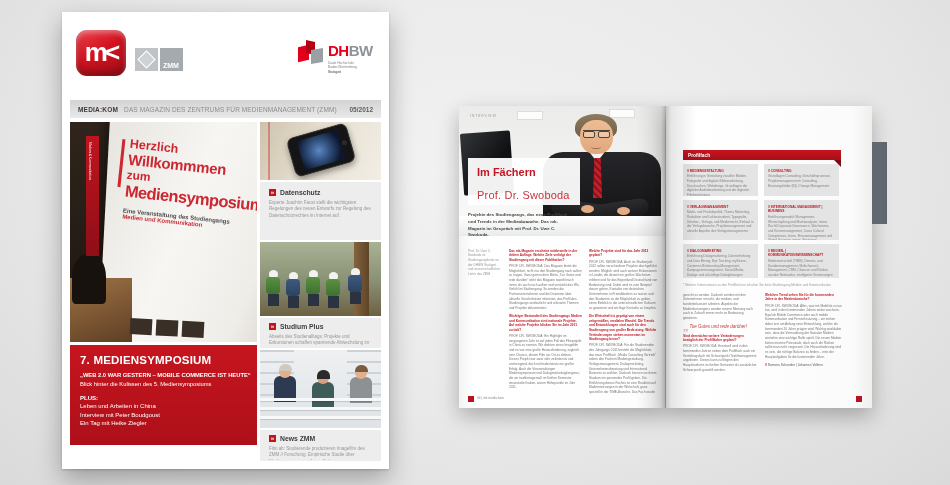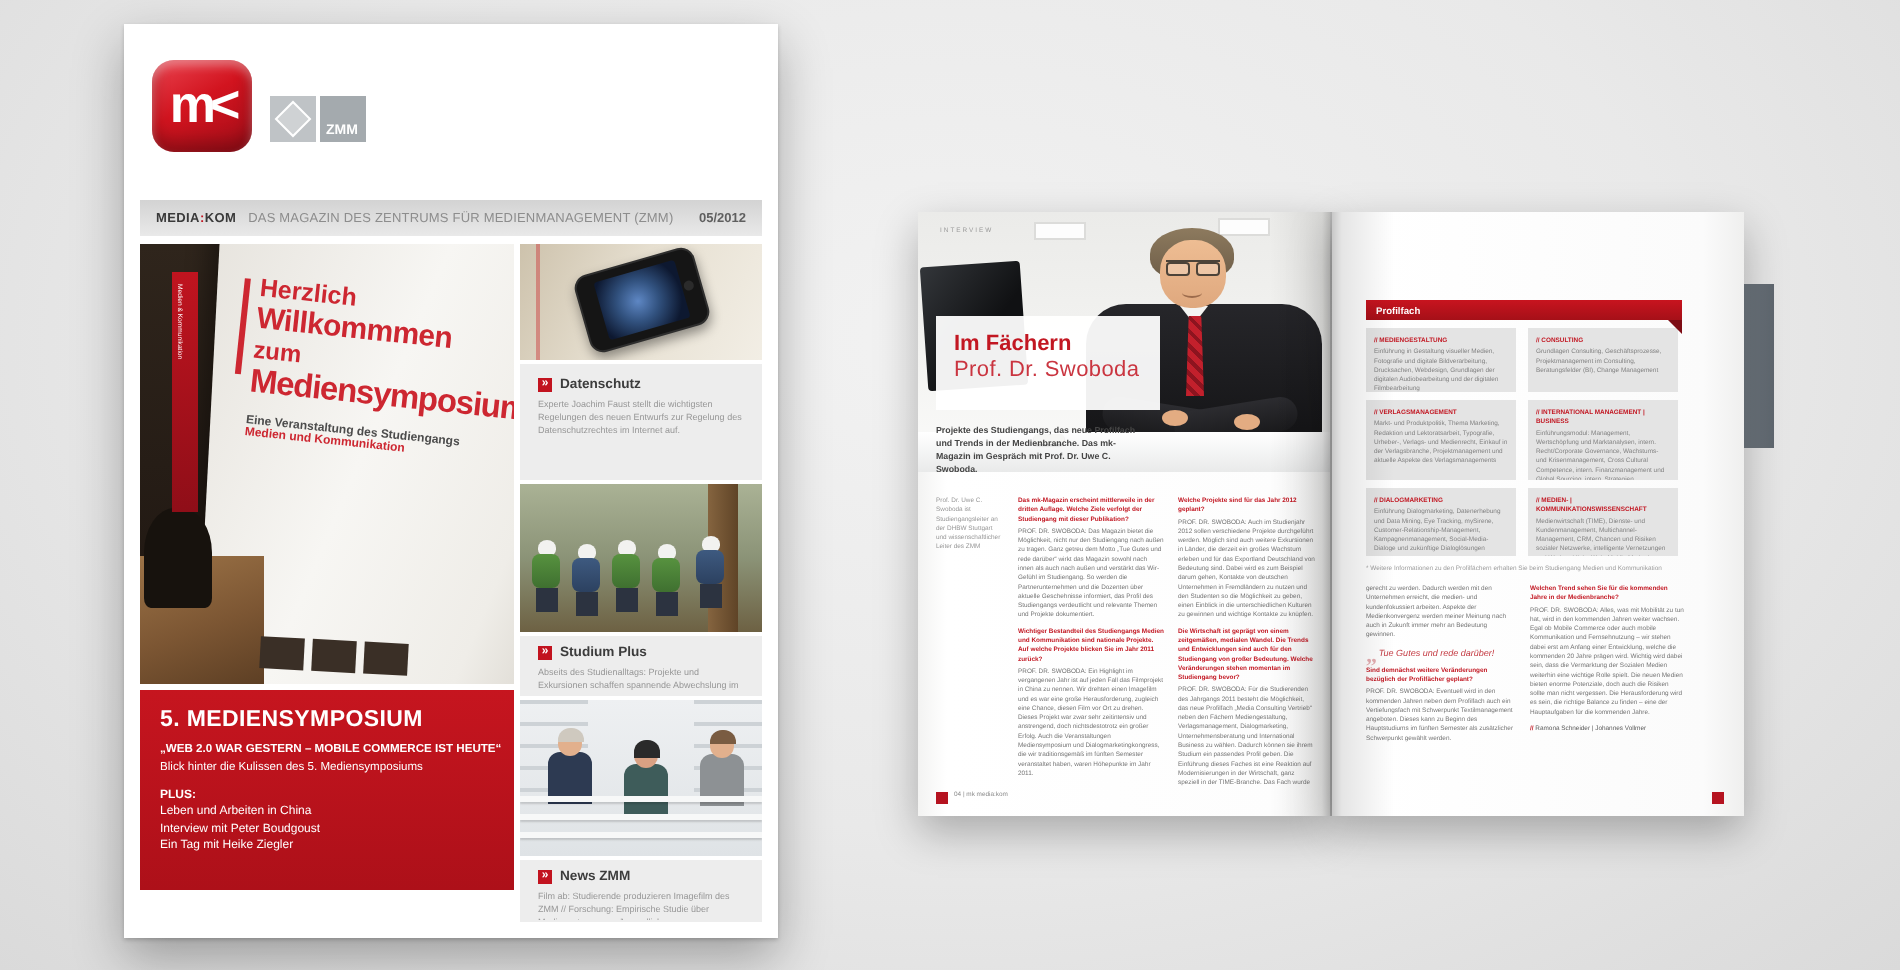--- a/index.html
+++ b/index.html
@@ -123,21 +123,21 @@
   .man-tie{left:134px;top:52px;width:9px;height:40px;clip-path:polygon(15% 0,85% 0,100% 100%,0 100%);
     background:repeating-linear-gradient(45deg,#c2202c 0 3px,#8d141f 3px 5px);}
   .arm{top:96px;width:62px;height:17px;border-radius:9px;background:linear-gradient(#2c2c30,#1a1a1c);}
   .hand{top:99px;width:13px;height:8px;border-radius:50%;background:#e3ac82;}
   .desk{left:0;bottom:0;width:206px;height:20px;background:linear-gradient(#ffffff,#e9eaea);z-index:2;}
   .desk-phone{left:58px;bottom:14px;width:15px;height:5px;border-radius:2px;background:#f6f6f4;box-shadow:0 1px 1px rgba(0,0,0,.2);z-index:2;}
   .kicker{left:11px;top:7px;width:60px;height:8px;overflow:hidden;z-index:4;color:#9a9a9a;letter-spacing:2px;}
   .titlebox{left:9px;top:52px;width:112px;height:47px;background:rgba(255,255,255,.94);z-index:3;
     padding:8px 0 0 9px;box-sizing:border-box;}
   .ti1{font-size:11px;font-weight:bold;color:#c21722;}
-  .ti2{font-size:11px;color:#ca3540;letter-spacing:.2px;margin-top:1px;}
+  .ti2{font-size:11px;color:#ca3540;letter-spacing:.2px;margin-top:11px;}
   .intro{left:9px;top:106px;width:103px;height:32px;overflow:hidden;z-index:3;}
   .intro .s55{font-weight:bold;color:#454545;}
   .lp-caption{left:9px;top:142px;width:34px;height:80px;overflow:hidden;}
   .lp-caption .s50{color:#979797;}
   .colA{left:50px;top:142px;width:73px;height:146px;overflow:hidden;}
   .colB{left:130px;top:142px;width:69px;height:146px;overflow:hidden;}
   .qa p{margin:0 0 7px;}
   .qa .q{color:#c21722;font-weight:bold;margin-bottom:3px;}
   .qa .a{color:#757575;}
   .pfoot{left:9px;top:289px;display:flex;align-items:center;gap:3px;z-index:3;}
@@ -175,20 +175,35 @@
     <span>m&lt;</span>
   </div>
 
   <div class="abs zmm-sq1">
     <div class="abs zmm-diamond"></div>
   </div>
   <div class="abs zmm-sq2">
     <span>ZMM</span>
   </div>
 
+  <div class="abs dhbw">
+    <div class="abs dhbw-mark-r1"></div>
+    <div class="abs dhbw-mark-r2"></div>
+    <div class="abs dhbw-mark-g"></div>
+    <div class="abs dhbw-word">
+      <span class="dh">DH</span><span class="bw">BW</span>
+    </div>
+    <div class="abs dhbw-sub">
+      <div class="s50">
+        <div>Duale Hochschule</div>
+        <div>Baden-Württemberg</div>
+        <div class="b">Stuttgart</div>
+      </div>
+    </div>
+  </div>
 
   <div class="abs masthead">
     <span class="brand"><span>MEDIA</span><span class="colon">:</span><span>KOM</span></span>
     <span class="sub">DAS MAGAZIN DES ZENTRUMS FÜR MEDIENMANAGEMENT (ZMM)</span>
     <span class="issue">05/2012</span>
   </div>
 
   <div class="abs hero">
     <div class="abs hero-banner"></div>
     <div class="abs hero-floor"></div>
@@ -206,21 +221,21 @@
       <div class="hero-s2">Medien und Kommunikation</div>
     </div>
     <div class="abs hero-thumbs">
         <i></i>
         <i></i>
         <i></i>
       </div>
   </div>
 
   <div class="abs feature">
-    <div class="feature-title">5. MEDIENSYMPOSIUM</div>
+    <div class="feature-title">7. MEDIENSYMPOSIUM</div>
     <div class="feature-sub">„WEB 2.0 WAR GESTERN – MOBILE COMMERCE IST HEUTE“</div>
     <div class="feature-tag">Blick hinter die Kulissen des 5. Mediensymposiums</div>
     <div class="feature-plus">PLUS:</div>
     <div class="feature-item">Leben und Arbeiten in China</div>
     <div class="feature-item">Interview mit Peter Boudgoust</div>
     <div class="feature-item">Ein Tag mit Heike Ziegler</div>
   </div>
 
   <div class="abs thumb thumb1">
     <div class="abs notebook-line"></div>

